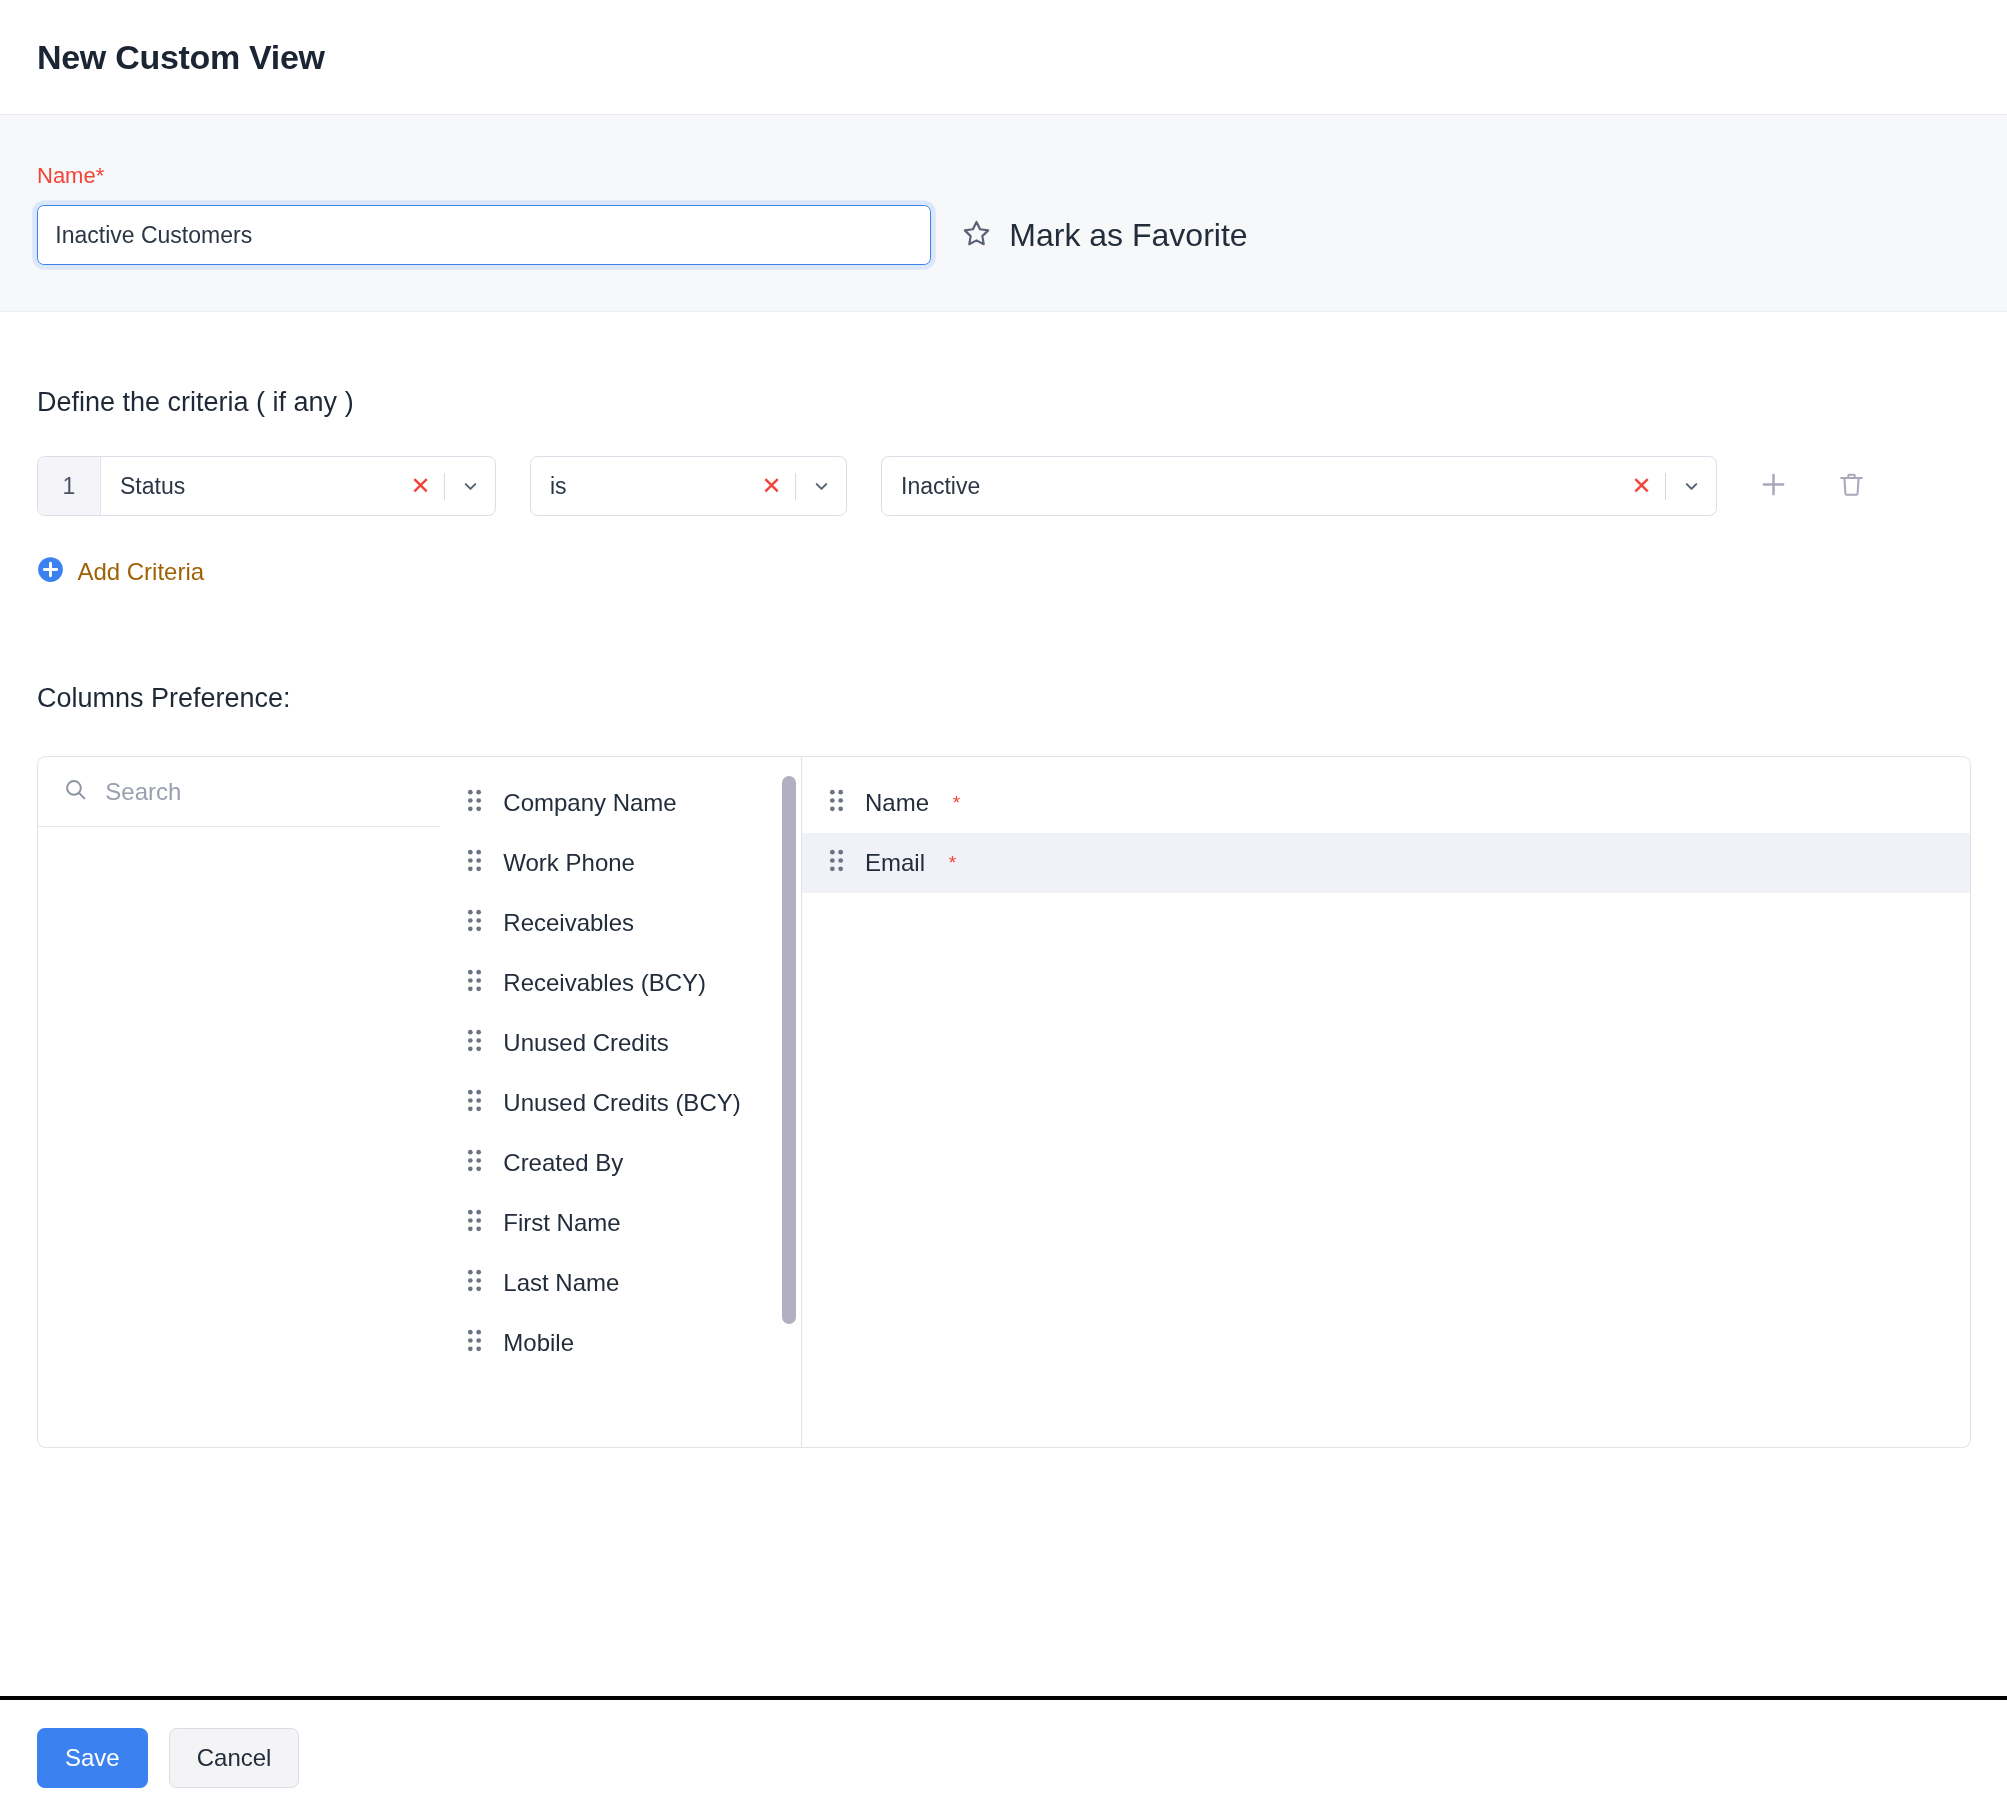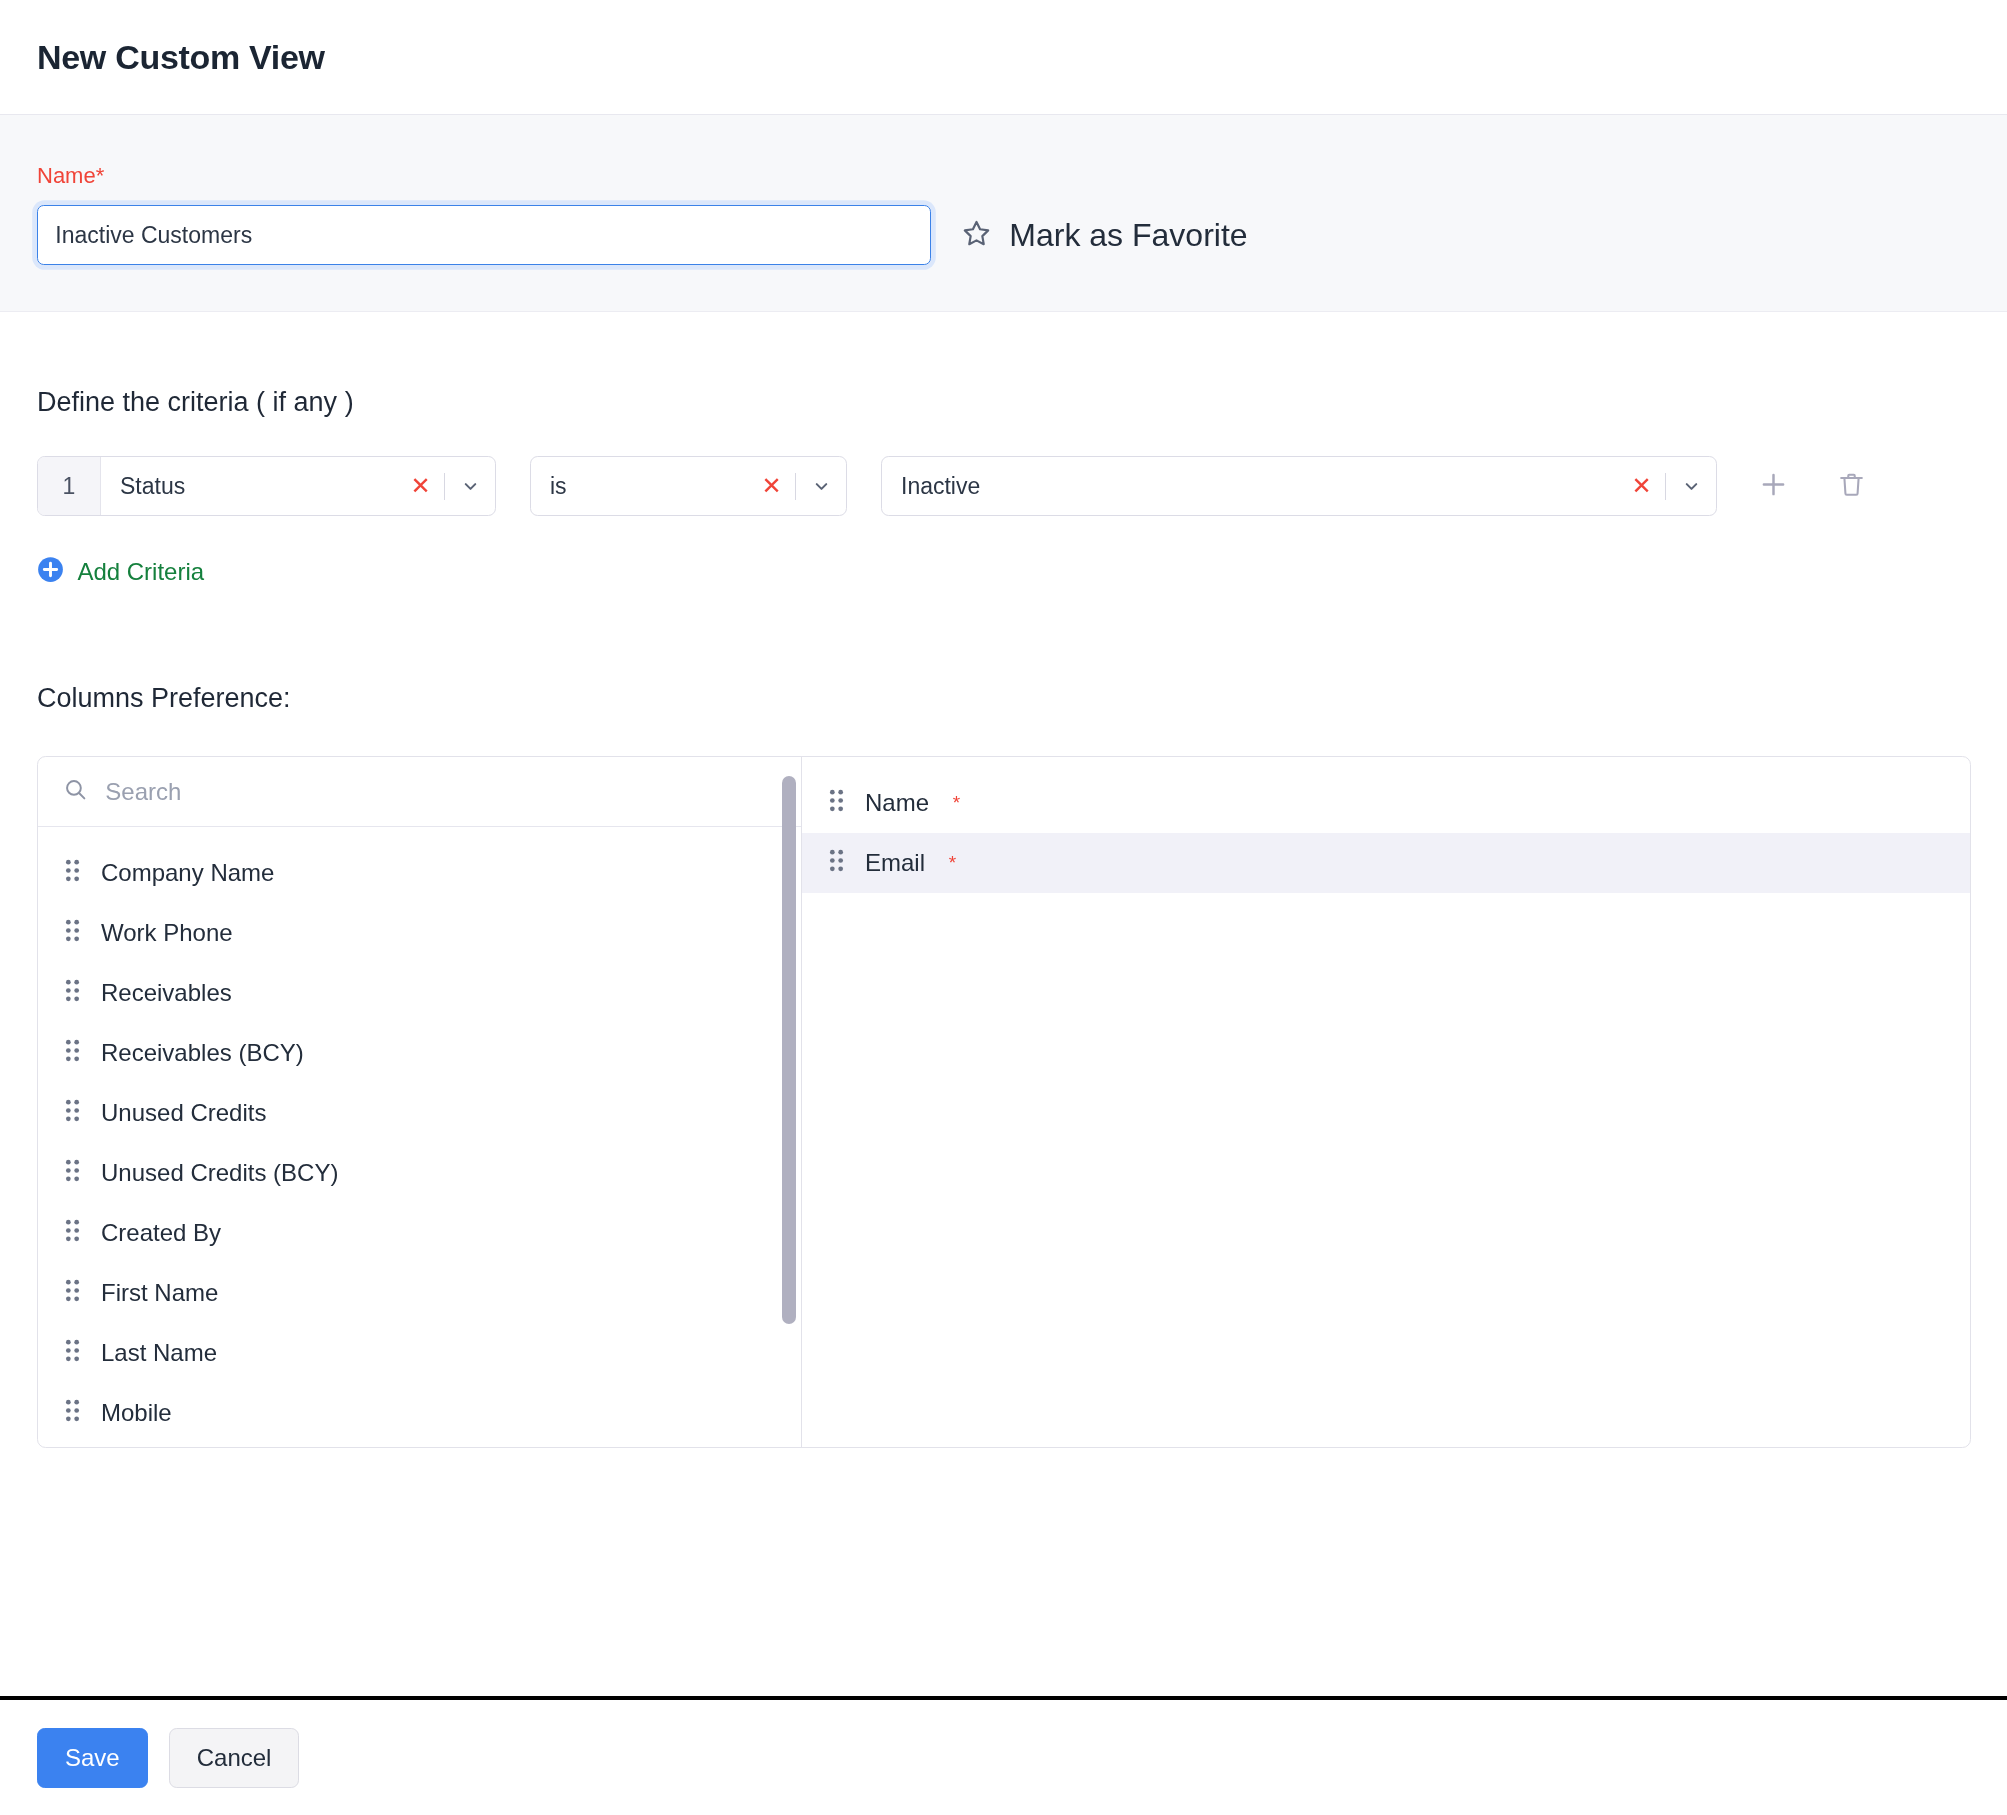--- a/index.html
+++ b/index.html
@@ -160,21 +160,21 @@
   .add-criteria {
     display: flex;
     align-items: center;
     gap: 13.4px;
     margin-top: 40px;
     cursor: pointer;
     width: max-content;
   }
   .add-criteria-label {
     font-size: 24px;
-    color: #15803d;
+    color: #a16207;
   }
 
   
   .cols-title {
     font-size: 27px;
     color: #1f2836;
     margin-top: 96px;
     margin-bottom: 42px;
   }
   .cols-heads {
@@ -197,21 +197,21 @@
     border: 1px solid #e2e2ea;
     border-radius: 8.6px;
     height: 692px;
     overflow: hidden;
     background: #ffffff;
   }
   .panel-left {
     width: 764px;
     border-right: 1px solid #e2e2ea;
     display: flex;
-    flex-direction: column;
+    flex-direction: row;
     position: relative;
   }
   .panel-right { flex: 1; }
 
   .search-row {
     height: 70px;
     display: flex;
     align-items: center;
     gap: 17.3px;
     padding: 0 25px;

